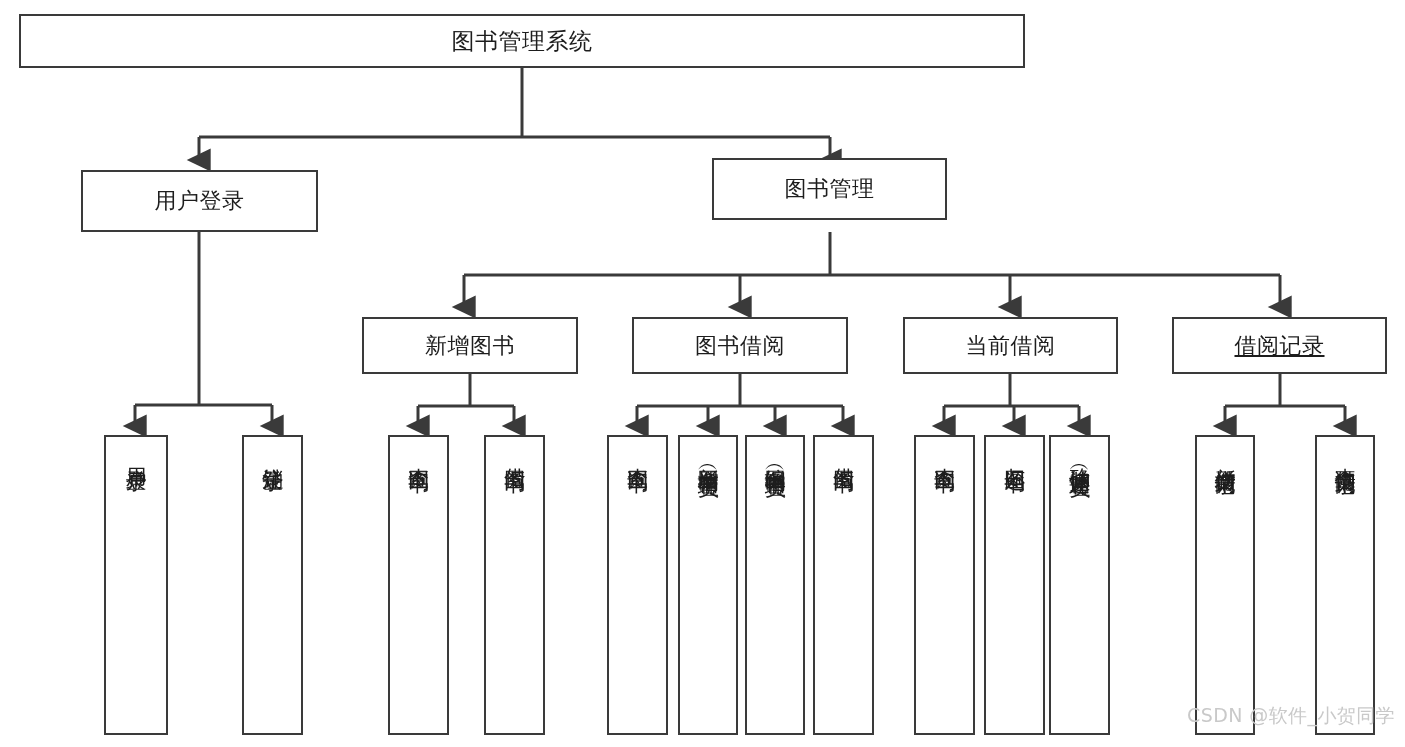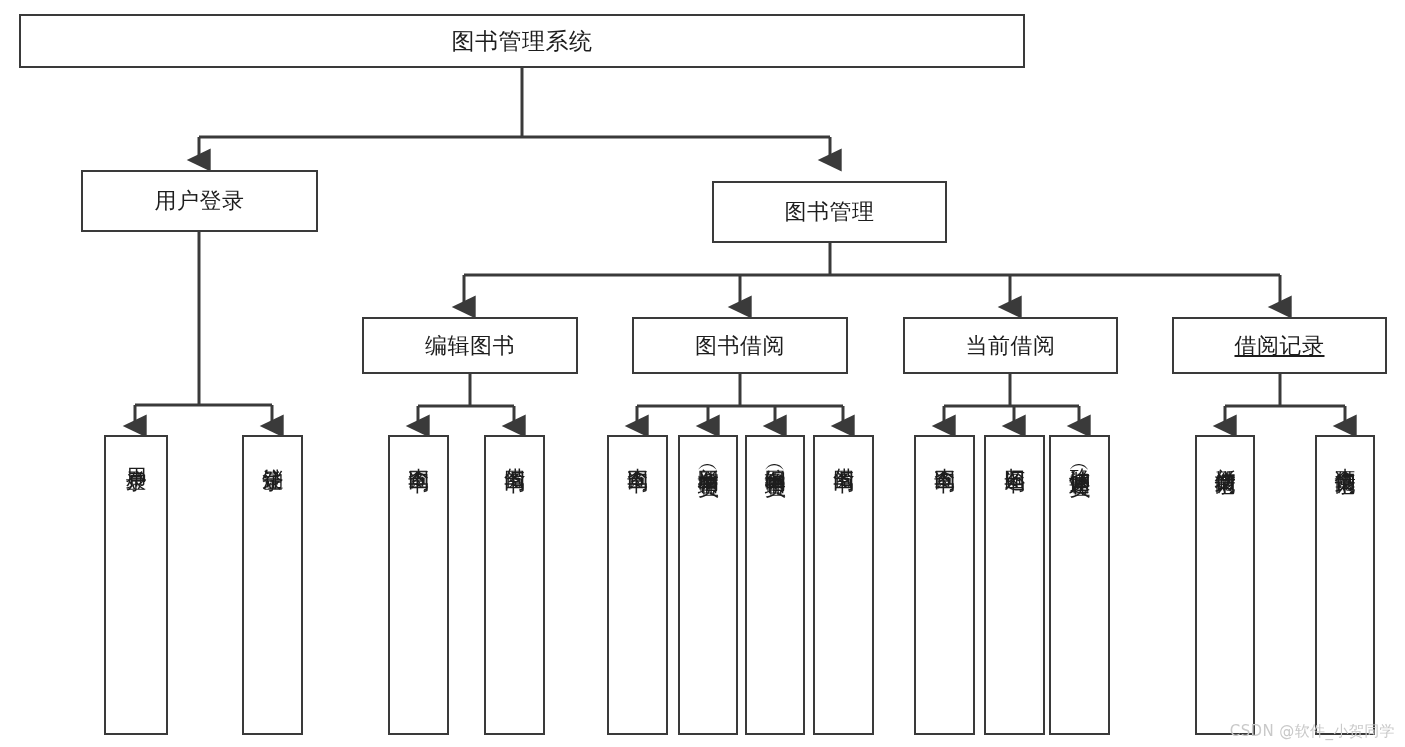--- a/index.html
+++ b/index.html
@@ -56,22 +56,22 @@
     text-orientation: upright;
     font-size: 21px;
     line-height: 1.06;
     letter-spacing: 1.5px;
     white-space: nowrap;
     text-align: left;
   }
   .watermark {
     position: absolute;
     right: 10px;
-    bottom: 6px;
-    font-size: 15px;
+    bottom: 18px;
+    font-size: 19px;
     color: #c9c9c9;
     letter-spacing: 0.4px;
     white-space: nowrap;
   }
 </style>
 </head>
 <body>
 
 <div id="canvas">
 
@@ -126,26 +126,26 @@
     </g>
   </svg>
 
   <div class="node horiz root" style="left:19px; top:14px; width:1006px; height:54px;">
     <span class="label">图书管理系统</span>
   </div>
 
   <div class="node horiz" style="left:81px; top:170px; width:237px; height:62px;">
     <span class="label">用户登录</span>
   </div>
-  <div class="node horiz" style="left:712px; top:181px; width:235px; height:62px;">
+  <div class="node horiz" style="left:712px; top:158px; width:235px; height:62px;">
     <span class="label">图书管理</span>
   </div>
 
   <div class="node horiz" style="left:362px; top:317px; width:216px; height:57px;">
-    <span class="label">编辑图书</span>
+    <span class="label">新增图书</span>
   </div>
   <div class="node horiz" style="left:903px; top:317px; width:215px; height:57px;">
     <span class="label">当前借阅</span>
   </div>
   <div class="node horiz" style="left:632px; top:317px; width:216px; height:57px;">
     <span class="label">图书借阅</span>
   </div>
   <div class="node horiz" style="left:1172px; top:317px; width:215px; height:57px;text-decoration:underline;">
     <span class="label">借阅记录</span>
   </div>

